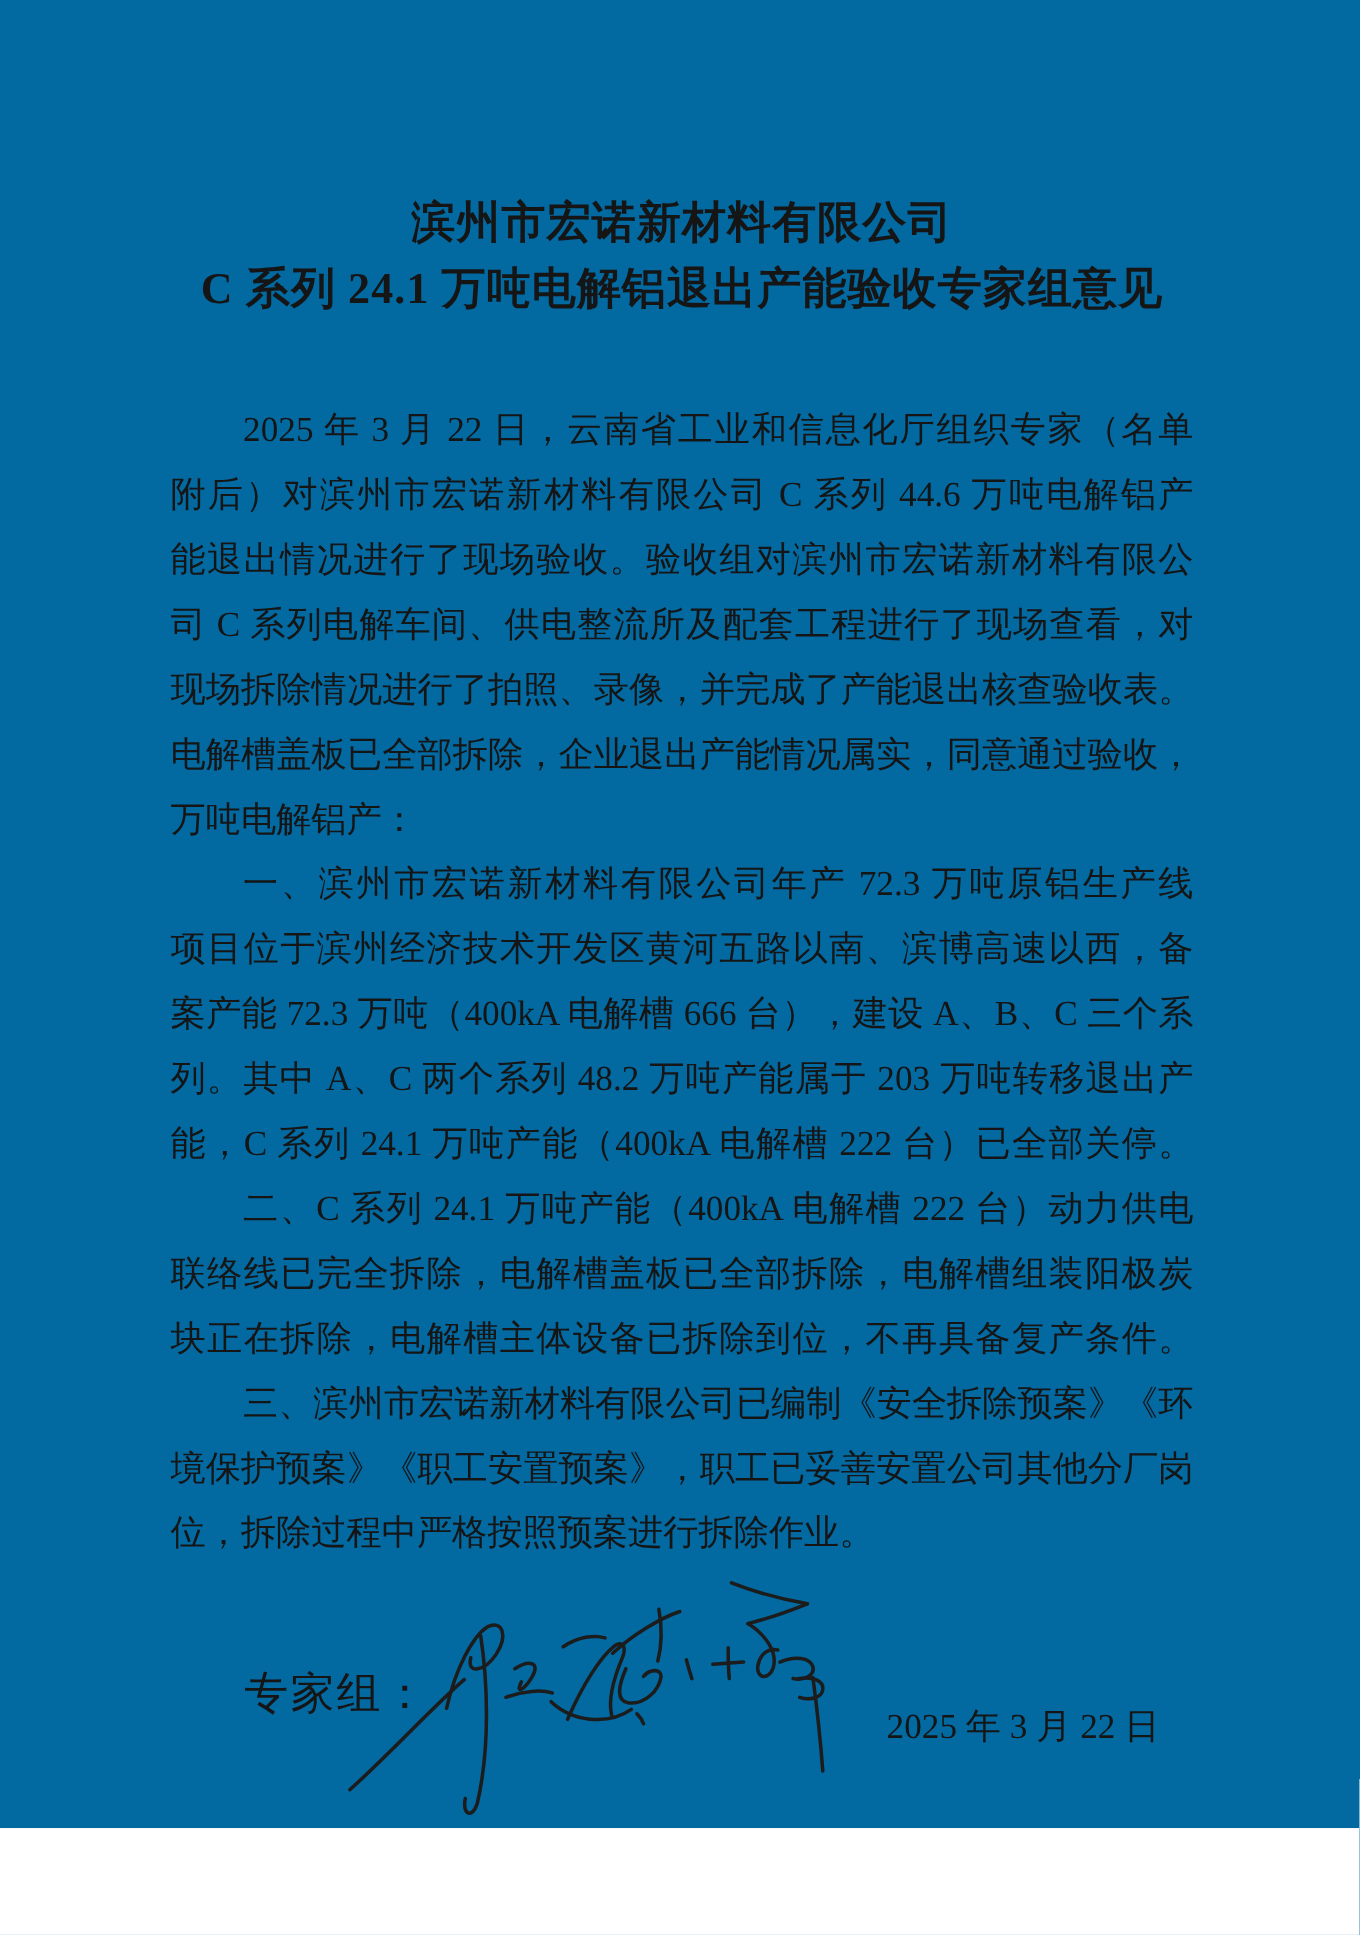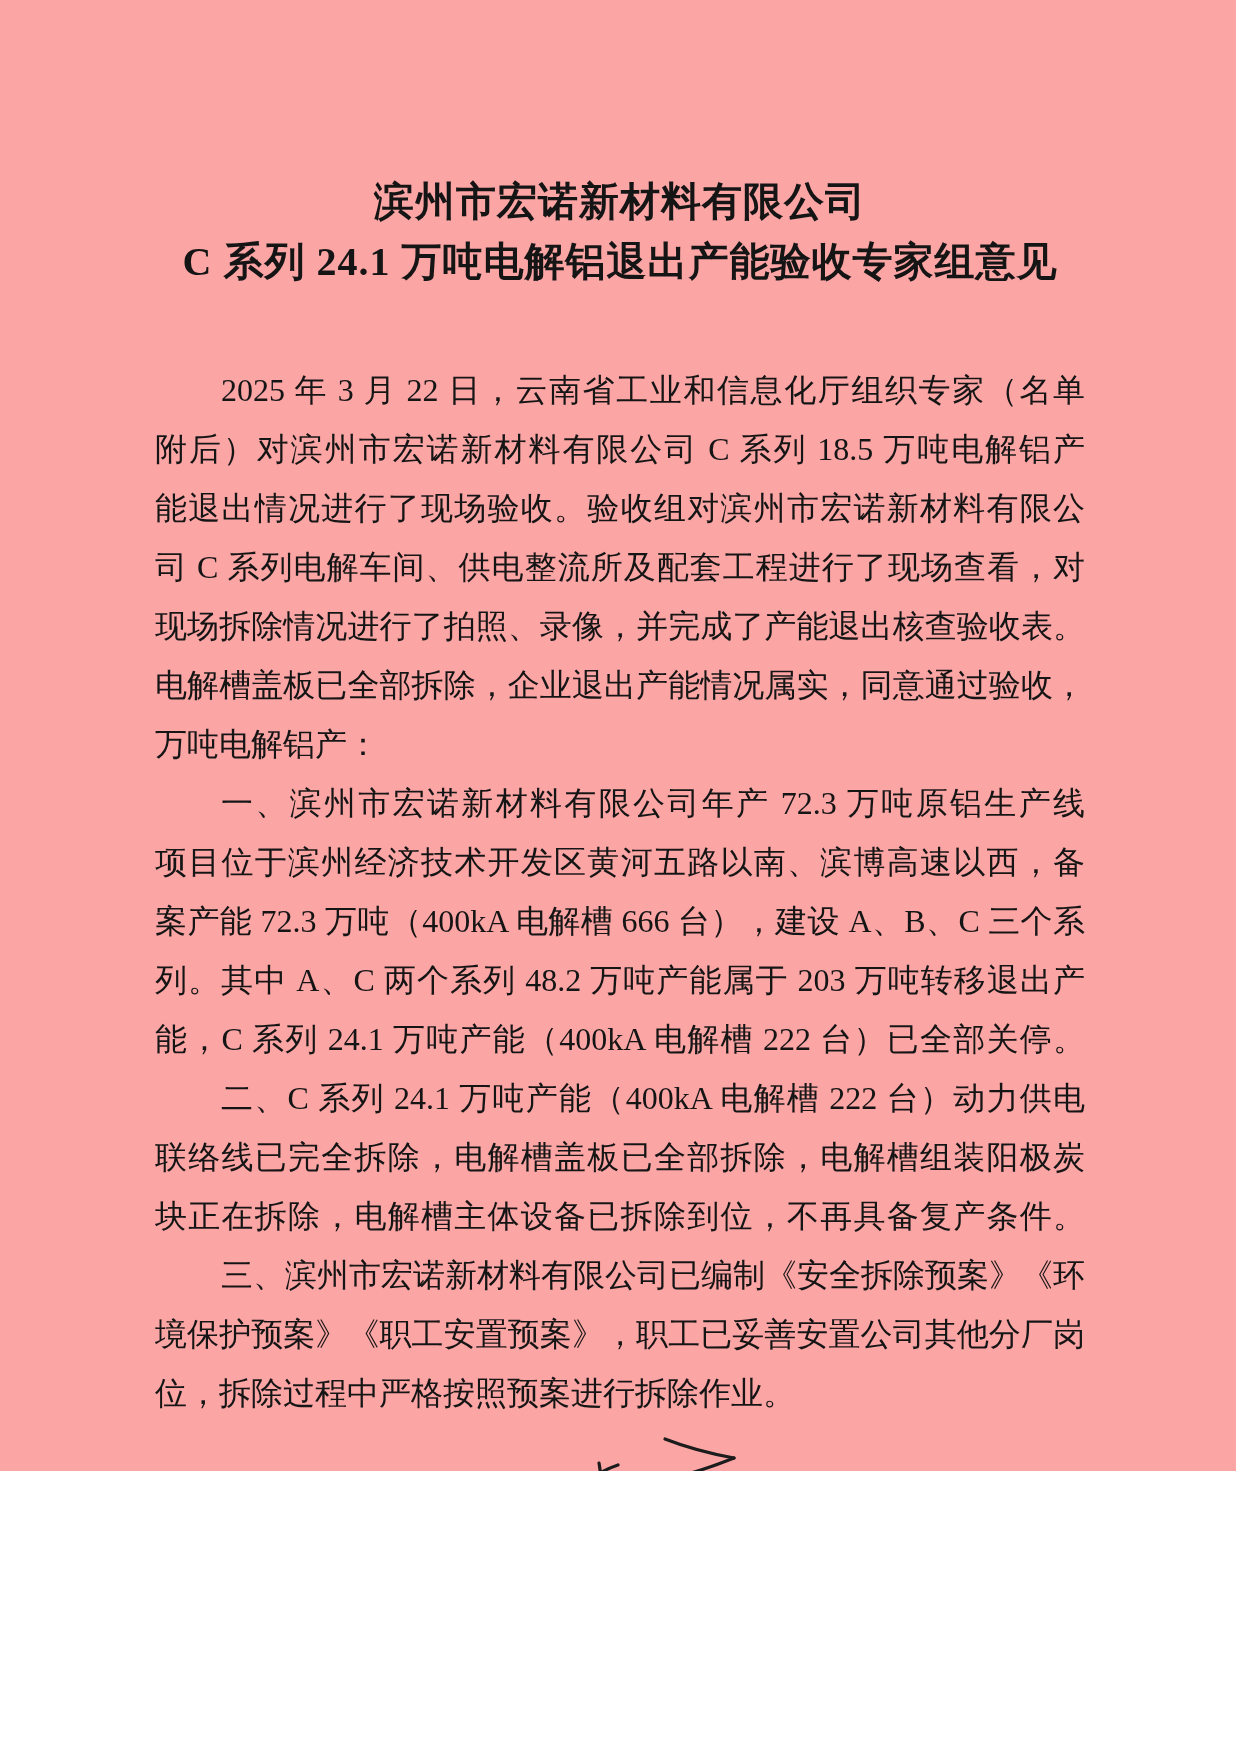--- a/index.html
+++ b/index.html
@@ -1,19 +1,19 @@
 <!DOCTYPE html>
 <html><head>
 <meta charset="utf-8">
 <style>
   html,body{margin:0;padding:0;background:#ffffff;}
   .page{
     position:relative;
-    width:1236px;height:1471px;
-    background:#fca5a5;
+    width:1236px;height:1662px;
+    background:#0369a1;
     color:#151515;
     font-family:"Liberation Serif","DejaVu Serif",serif;
     overflow:hidden;
   }
   .titles{
     position:absolute;left:155px;top:172px;width:930px;
     text-align:center;font-weight:bold;font-size:40px;line-height:60px;
     letter-spacing:1px;
   }
   .doc-body{
@@ -34,38 +34,37 @@
   }
   .sig-canvas{
     position:absolute;left:310px;top:1425px;width:470px;height:270px;
   }
   .sig-canvas path{
     fill:none;stroke:#1c1c1c;stroke-width:3.2;
     stroke-linecap:round;stroke-linejoin:round;
   }
   .doc-date{
     position:absolute;left:806px;top:1548px;
-    font-size:40px;
-    margin-left:44px;
+    font-size:32px;
   }
 </style>
 </head>
 <body>
 
 <div class="page">
 
   <div class="titles">
     <div>滨州市宏诺新材料有限公司</div>
     <div>C 系列 24.1 万吨电解铝退出产能验收专家组意见</div>
   </div>
 
   <div class="doc-body">
 
     <div class="ln ind">2025 年 3 月 22 日，云南省工业和信息化厅组织专家（名单</div>
-    <div class="ln">附后）对滨州市宏诺新材料有限公司 C 系列 18.5 万吨电解铝产</div>
+    <div class="ln">附后）对滨州市宏诺新材料有限公司 C 系列 44.6 万吨电解铝产</div>
     <div class="ln">能退出情况进行了现场验收。验收组对滨州市宏诺新材料有限公</div>
     <div class="ln">司 C 系列电解车间、供电整流所及配套工程进行了现场查看，对</div>
     <div class="ln">现场拆除情况进行了拍照、录像，并完成了产能退出核查验收表。</div>
     <div class="ln">电解槽盖板已全部拆除，企业退出产能情况属实，同意通过验收，</div>
     <div class="ln end">万吨电解铝产：</div>
 
     <div class="ln ind">一、滨州市宏诺新材料有限公司年产 72.3 万吨原铝生产线</div>
     <div class="ln">项目位于滨州经济技术开发区黄河五路以南、滨博高速以西，备</div>
     <div class="ln">案产能 72.3 万吨（400kA 电解槽 666 台），建设 A、B、C 三个系</div>
     <div class="ln">列。其中 A、C 两个系列 48.2 万吨产能属于 203 万吨转移退出产</div>

